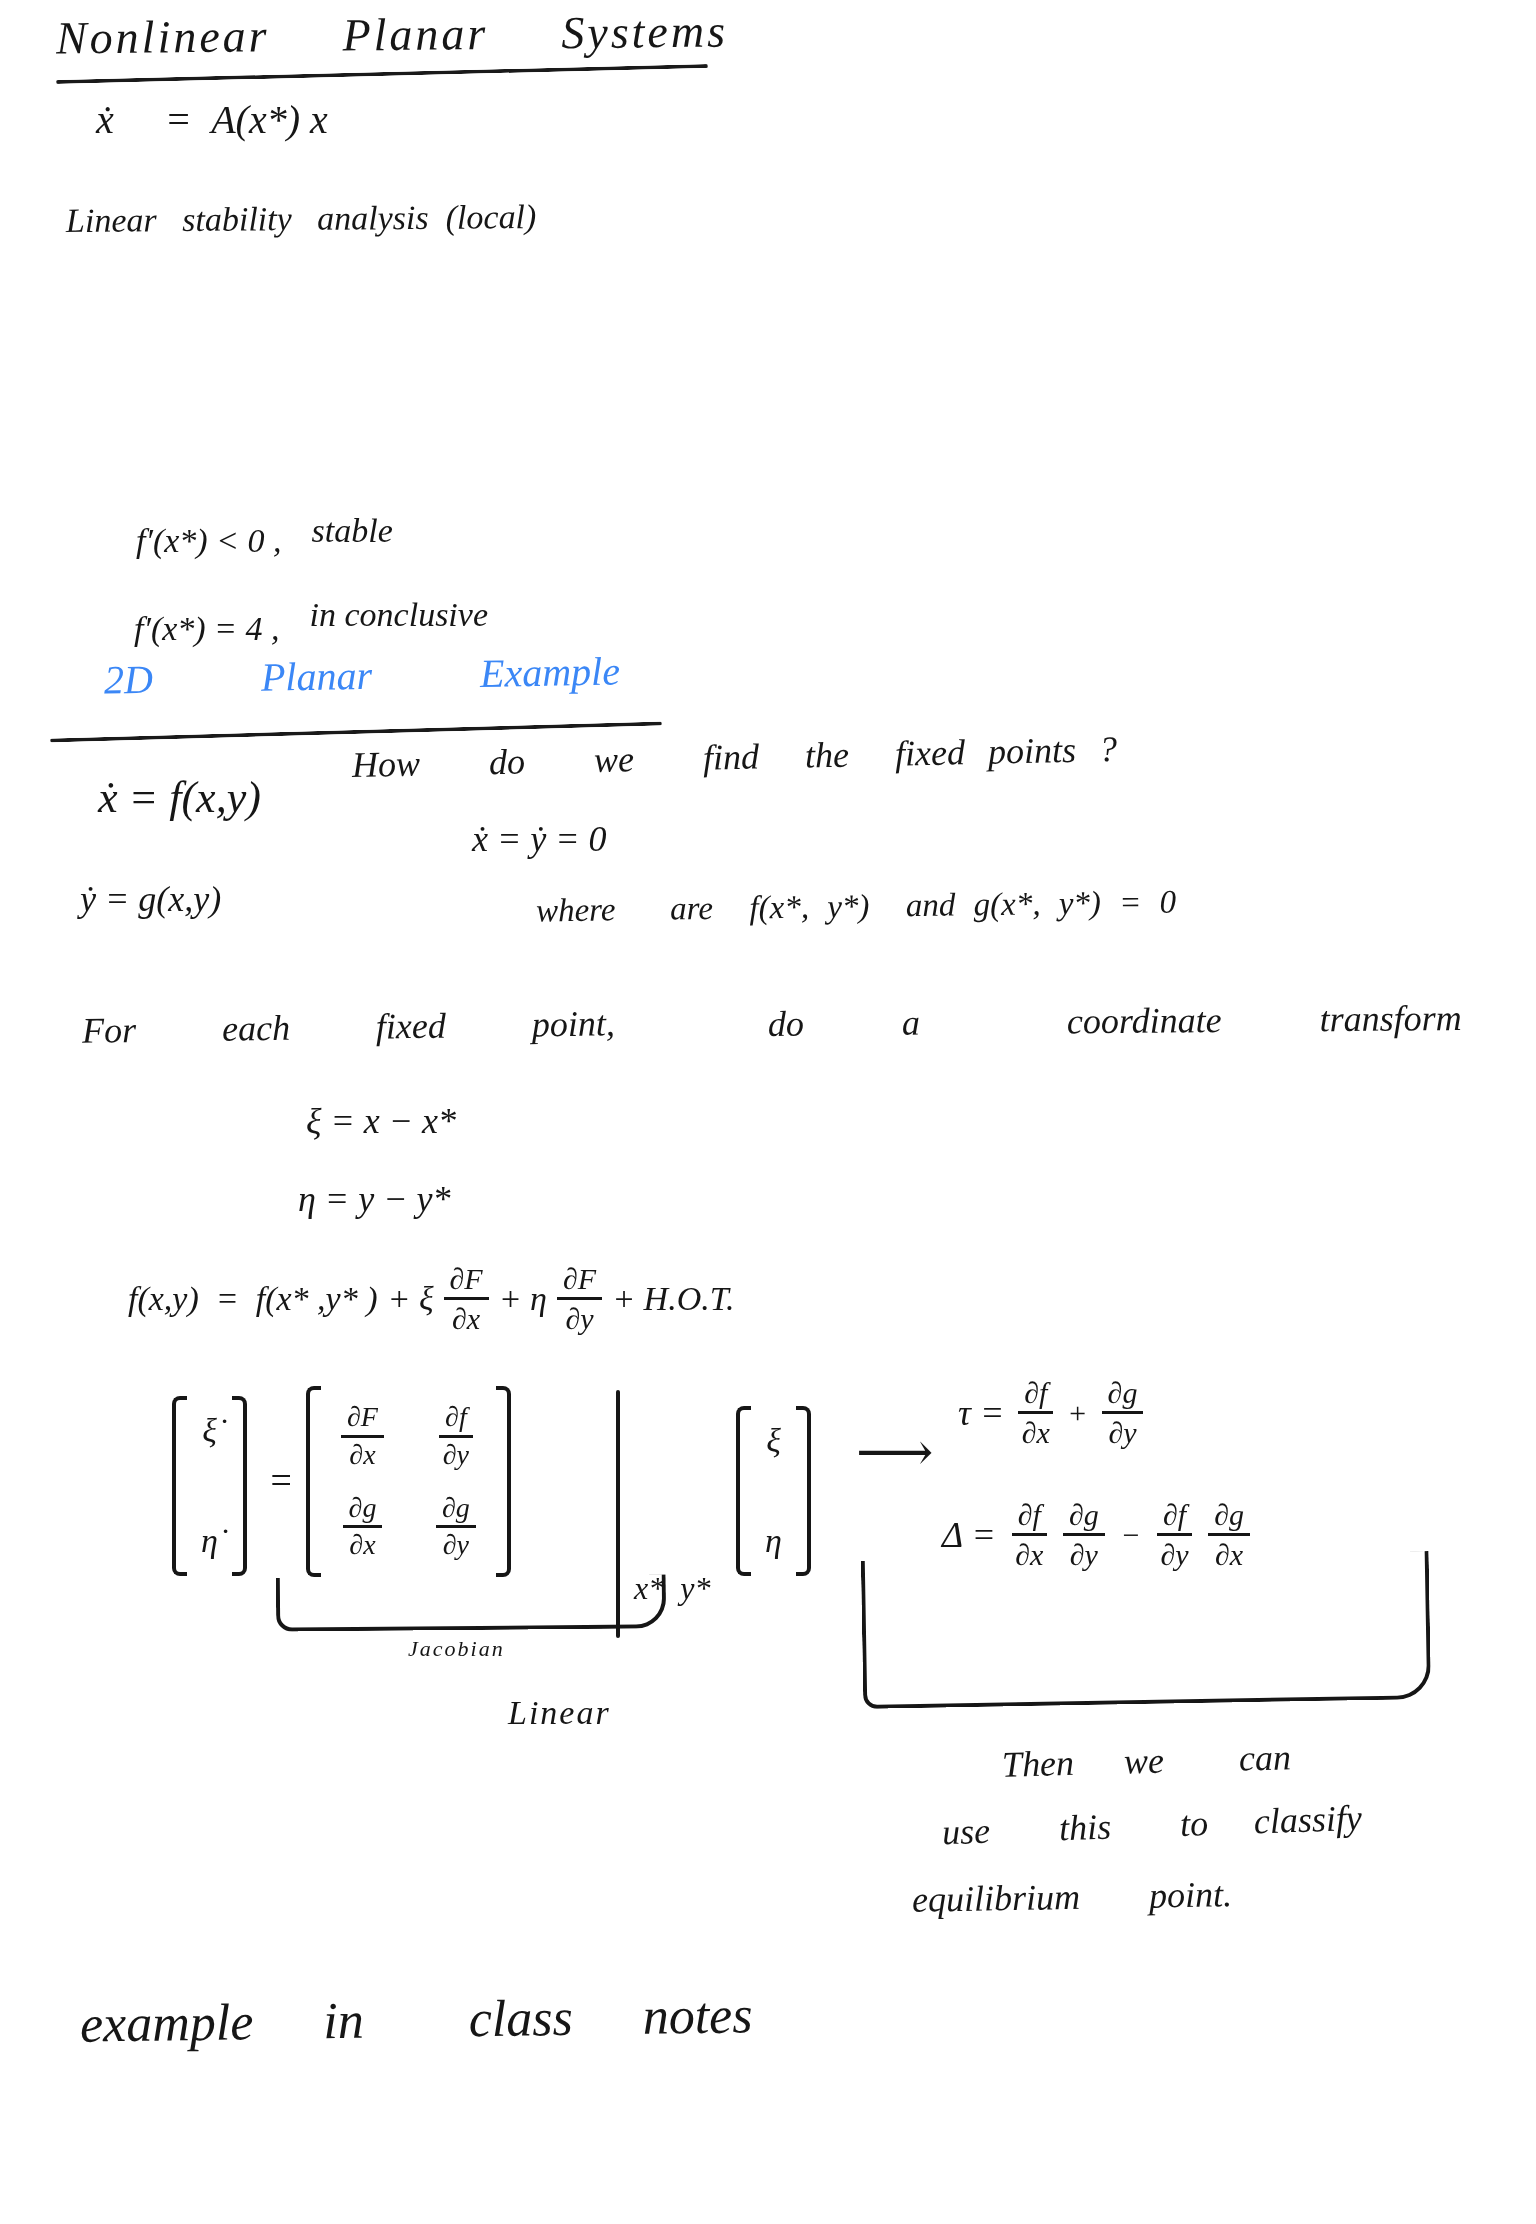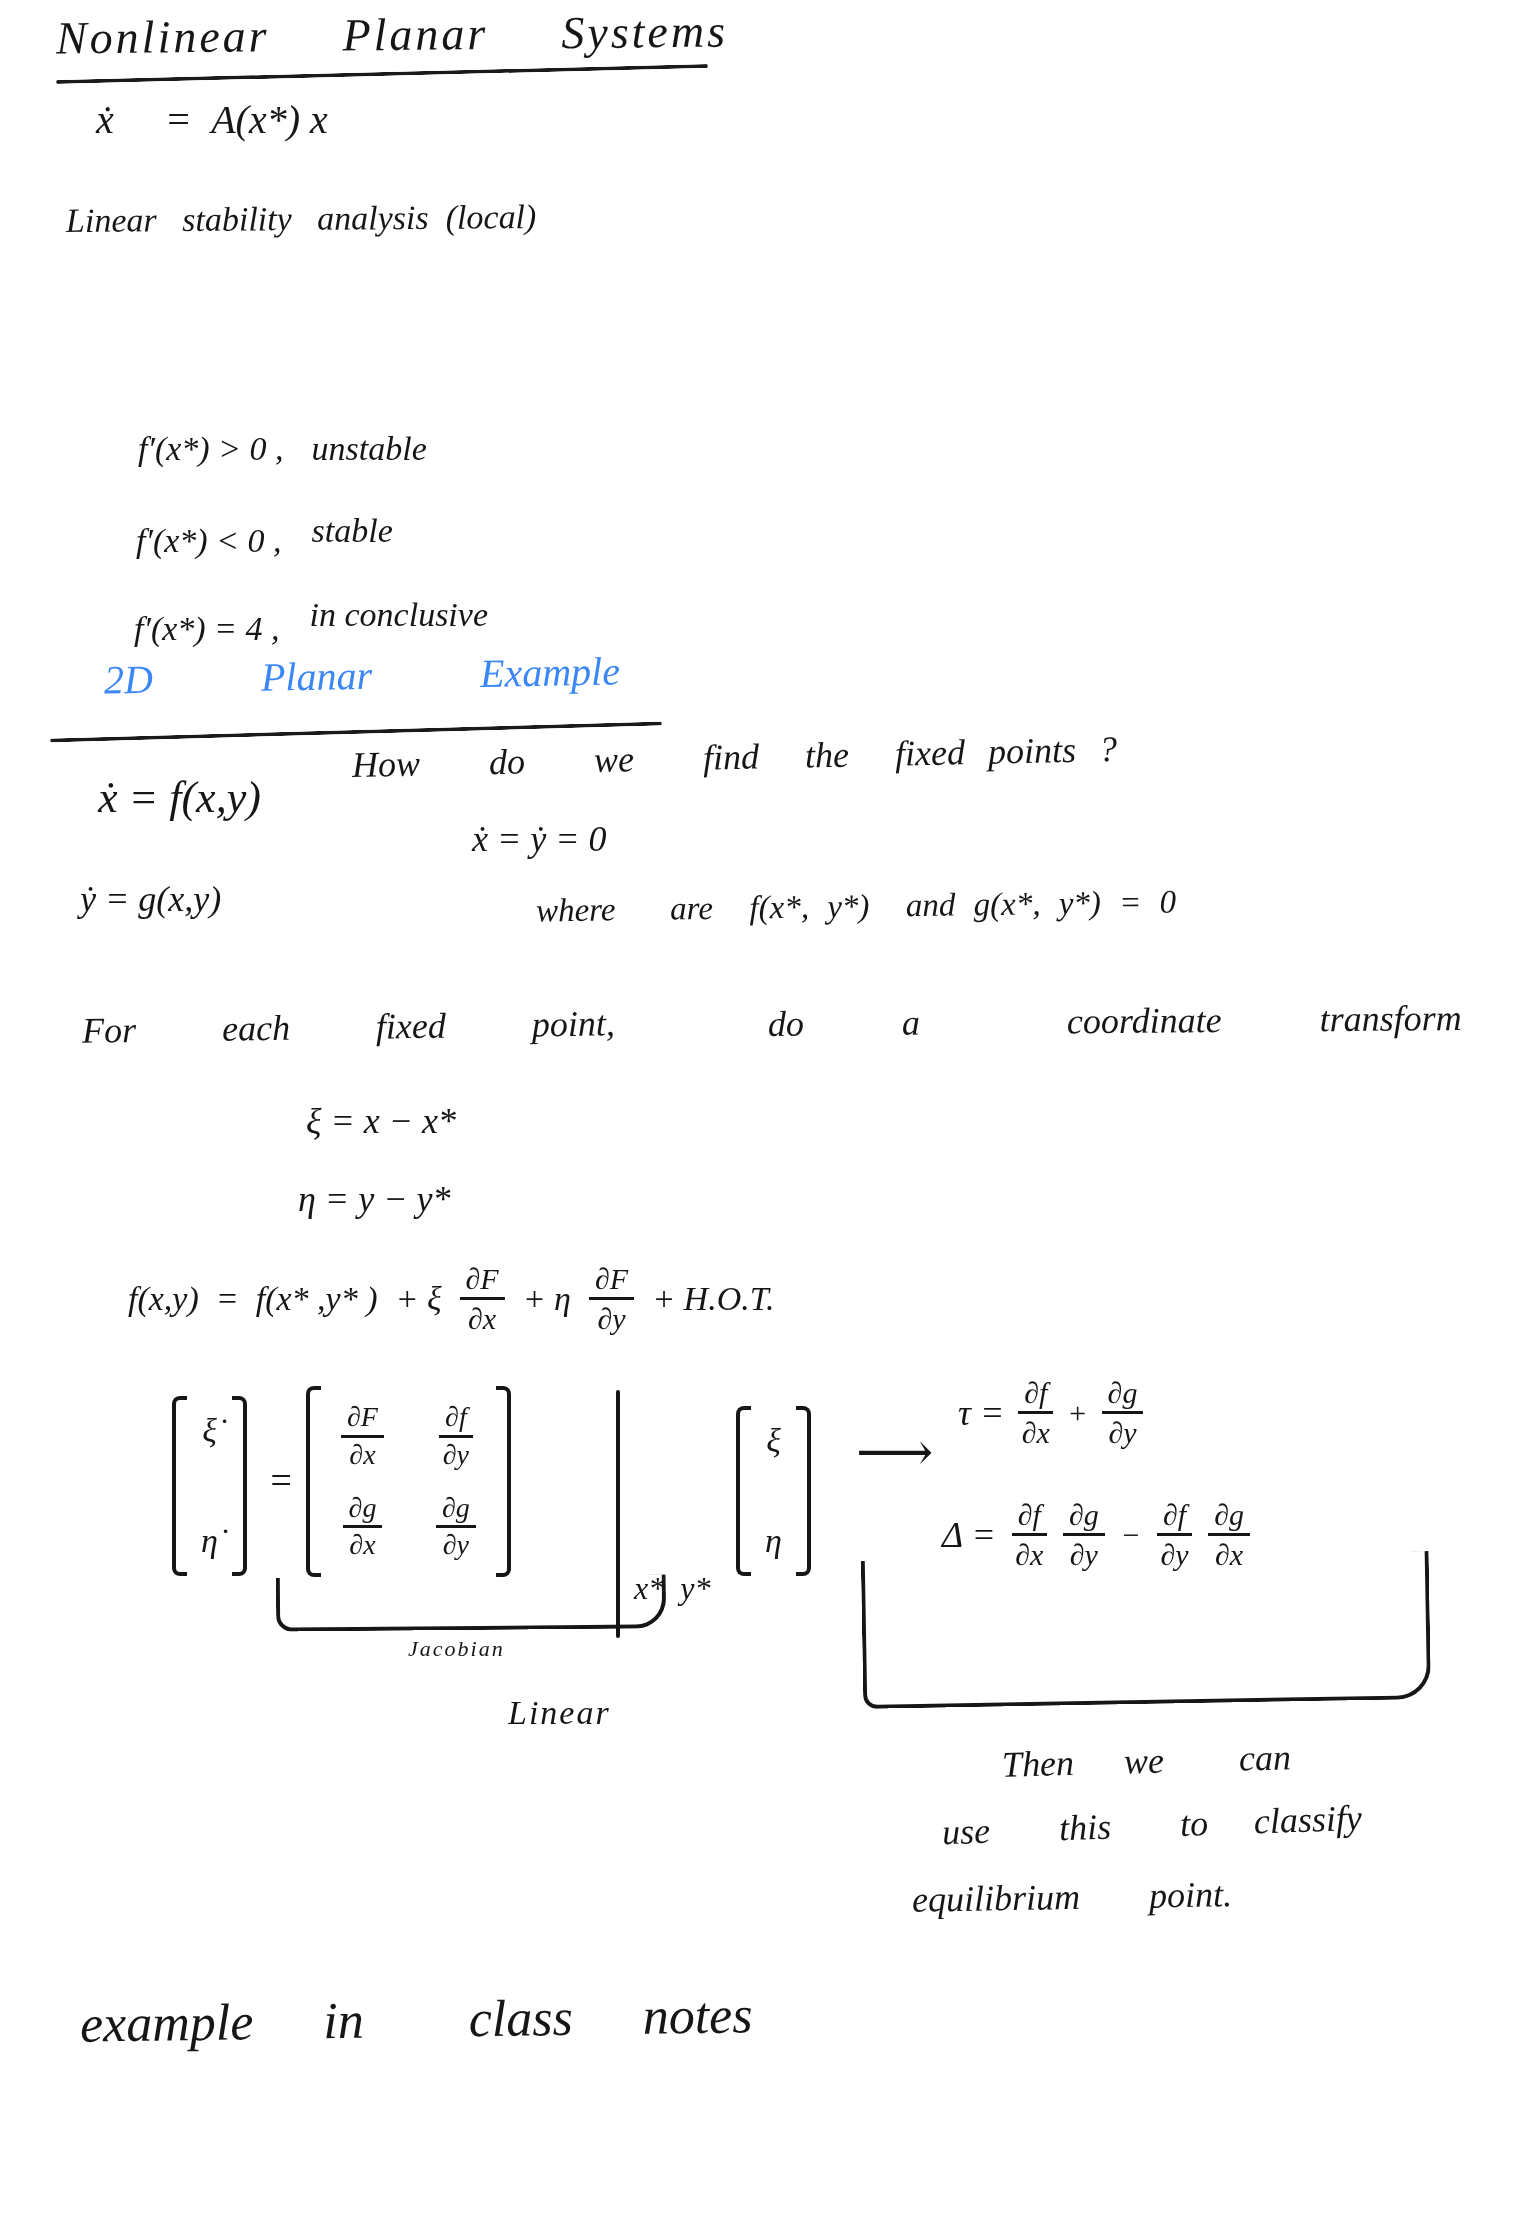--- a/index.html
+++ b/index.html
@@ -33,23 +33,20 @@
 <div class="canvas">
 
   <div class="line" style="left:56px; top:8px; font-size:46px; letter-spacing:3px; word-spacing:22px; transform:rotate(-0.6deg);">Nonlinear  Planar  Systems</div>
   <div class="underline" style="left:56px; top:72px; width:652px; transform:rotate(-1.4deg);"></div>
 
   <div class="line" style="left:96px; top:96px; font-size:40px;">ẋ⃗  =  A(x*) x⃗</div>
 
   <div class="line" style="left:66px; top:200px; font-size:34px; transform:rotate(-0.5deg);">Linear   stability   analysis  (local)</div>
 
 
-  <div class="line" style="left:104px; top:392px; font-size:34px;">
-    <span>f′(x*) &gt; 0 ,</span><span style="display:inline-block;width:28px;"></span><span>unstable</span>
-  </div>
   <div class="line" style="left:102px; top:484px; font-size:34px;">
     <span>f′(x*) &lt; 0 ,</span><span style="display:inline-block;width:30px;"></span><span class="raised">stable</span>
   </div>
   <div class="line" style="left:100px; top:572px; font-size:34px;">
     <span>f′(x*) = 4 ,</span><span style="display:inline-block;width:30px;"></span><span class="raised2">in conclusive</span>
   </div>
 
   <div class="line blue" style="left:104px; top:652px; font-size:40px; word-spacing:26px; transform:rotate(-1deg);">2D   Planar   Example</div>
   <div class="underline" style="left:50px; top:730px; width:612px; transform:rotate(-1.6deg);"></div>
 
@@ -62,21 +59,21 @@
   <div class="line" style="left:80px; top:878px; font-size:36px;">ẏ = g(x,y)</div>
 
   <div class="line" style="left:536px; top:888px; font-size:33px; word-spacing:10px; transform:rotate(-0.8deg);">where   are  f(x*, y*)  and g(x*, y*) = 0</div>
 
   <div class="line" style="left:82px; top:1006px; font-size:36px; word-spacing:34px; transform:rotate(-0.8deg);">For  each  fixed  point,</div>
   <div class="line" style="left:768px; top:1000px; font-size:36px; word-spacing:40px; transform:rotate(-0.5deg);">do  a   coordinate  transform</div>
 
   <div class="line" style="left:306px; top:1100px; font-size:36px;">ξ = x − x*</div>
   <div class="line" style="left:298px; top:1178px; font-size:36px;">η = y − y*</div>
 
-  <div class="row" style="left:128px; top:1262px; gap:18px; font-size:34px;">
+  <div class="row" style="left:128px; top:1262px; gap:10px; font-size:34px;">
     <span>f(x,y)  =  f(x* ,y* )</span>
     <span>+ ξ</span>
     <span class="frac" style="font-size:30px;">
       <span class="num">∂F</span>
       <span class="den">∂x</span>
     </span>
     <span>+ η</span>
     <span class="frac" style="font-size:30px;">
       <span class="num">∂F</span>
       <span class="den">∂y</span>

